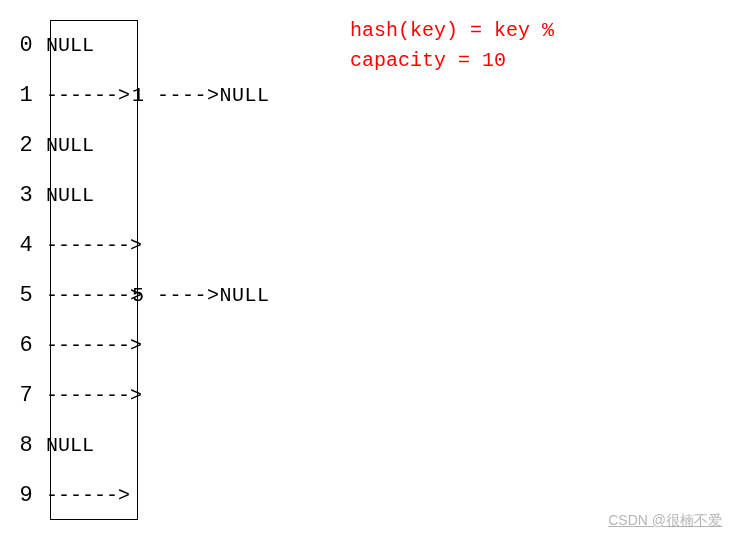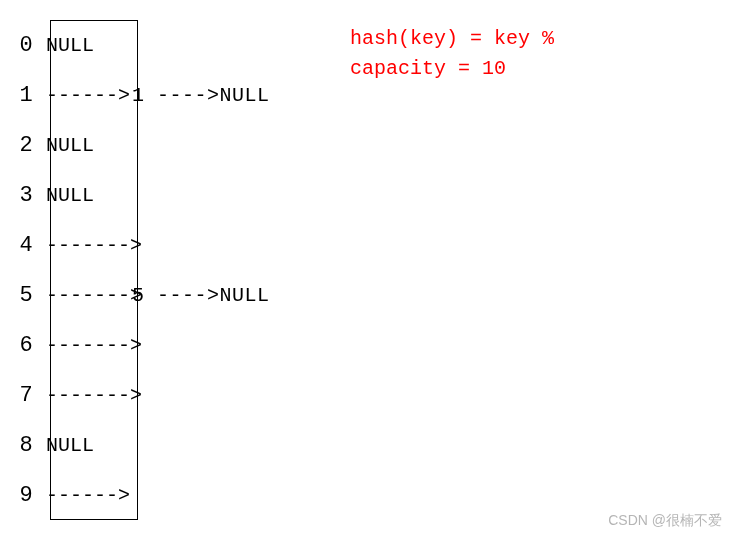--- a/index.html
+++ b/index.html
@@ -45,34 +45,35 @@
       border: 1.5px solid #000;
     }
     .chain {
       padding-left: 4px;
       white-space: nowrap;
       font-size: 20px;
       letter-spacing: 0.5px;
     }
     .formula {
       position: absolute;
-      top: 24px;
+      top: 16px;
       left: 350px;
       color: #ff0000;
       font-size: 20px;
       line-height: 30px;
       font-family: "Consolas", "Courier New", monospace;
     }
     .watermark {
       position: absolute;
       bottom: 8px;
       right: 14px;
       color: rgba(120,120,120,0.55);
       font-size: 14px;
       font-family: "Microsoft YaHei", sans-serif;
+      text-decoration: underline;
     }
   </style>
 </head>
 <body>
 
 <div class="container">
   <div class="bucket-border"></div>
 
   <div class="row">
     <div class="index">0</div>

